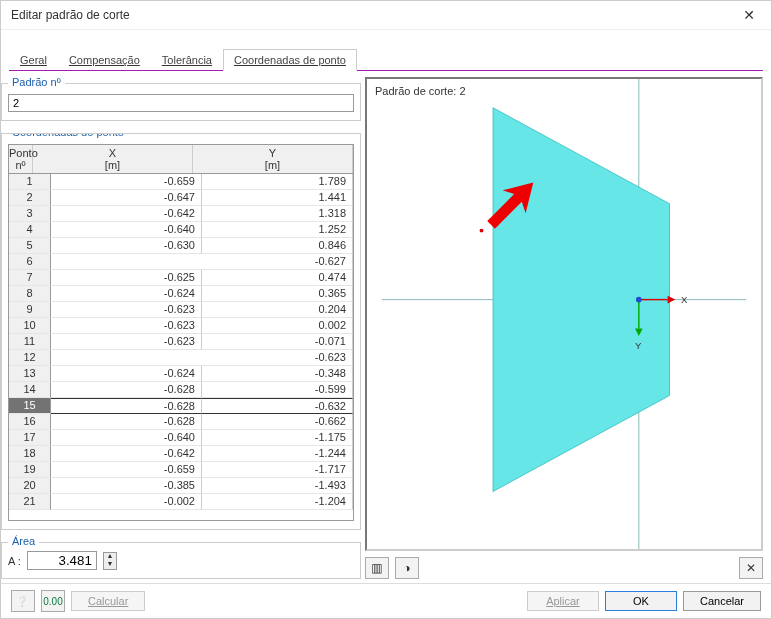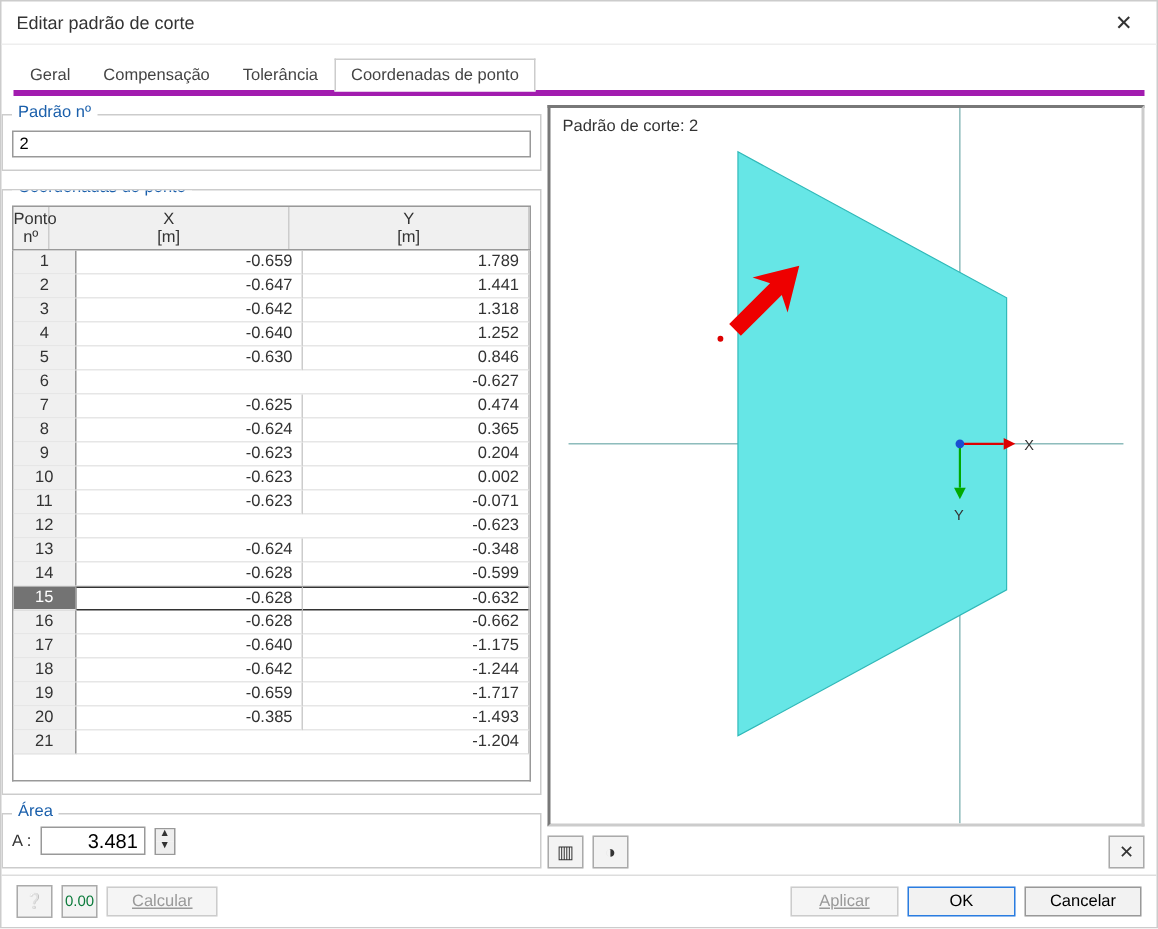--- a/index.html
+++ b/index.html
@@ -1,20 +1,20 @@
 <!DOCTYPE html>
 <html><head>
 <meta charset="utf-8">
 <style>
 * { box-sizing: border-box; margin: 0; padding: 0; }
 body { font-family: "Segoe UI", Tahoma, sans-serif; font-size: 11px; background: #fff; color: #333; }
 .dialog { width: 772px; height: 619px; border: 1px solid #ccc; background: #fff; display: flex; flex-direction: column; }
 .titlebar { display: flex; align-items: center; justify-content: space-between; padding: 6px 10px; border-bottom: 1px solid #eee; font-size: 12px; }
 .titlebar .close { font-size: 14px; font-weight: 300; cursor: pointer; padding: 0 6px; }
-.tabs { display: flex; border-bottom: 4px solid #a21caf; margin: 8px 8px 0 8px; }
+.tabs { display: flex; border-bottom: 1px solid #a21caf; margin: 18px 8px 0 8px; text-decoration: underline; }
 .tab { padding: 4px 10px; border: 1px solid transparent; border-bottom: none; color: #444; cursor: pointer; position: relative; top: 1px; }
 .tab.active { border-color: #ccc; background: #fff; border-bottom: 1px solid #fff; }
 .content { flex: 1; display: flex; gap: 4px; padding: 6px 8px 4px 0; overflow: hidden; }
 .leftpane { width: 360px; display: flex; flex-direction: column; gap: 6px; }
 .group { border: 1px solid #ccc; padding: 6px 6px 8px 6px; position: relative; margin-top: 6px; }
 .group .legend { position: absolute; top: -8px; left: 6px; background: #fff; padding: 0 4px; color: #1a5fab; font-size: 11px; }
 .pattern-input { width: 100%; padding: 2px 4px; border: 1px solid #999; font-size: 11px; margin-top: 4px; }
 .tablewrap { flex: 1; overflow: hidden; display: flex; flex-direction: column; }
 .tablehdr { display: flex; border: 1px solid #999; background: #f0f0f0; }
 .tablehdr div { border-right: 1px solid #ccc; text-align: center; padding: 2px 0; }
@@ -177,20 +177,21 @@
               <div class="c-x">-0.659</div>
               <div class="c-y">-1.717</div>
             </div>
             <div class="row">
               <div class="c-n">20</div>
               <div class="c-x">-0.385</div>
               <div class="c-y">-1.493</div>
             </div>
             <div class="row">
               <div class="c-n">21</div>
+              <div class="c-x">-0.002</div>
               <div class="c-y">-1.204</div>
             </div>
           </div>
       </div>
 
       <div class="group">
         <span class="legend">Área</span>
         <div class="area-row">
           <span>A :</span>
           <input class="area-input" value="3.481" style="">

